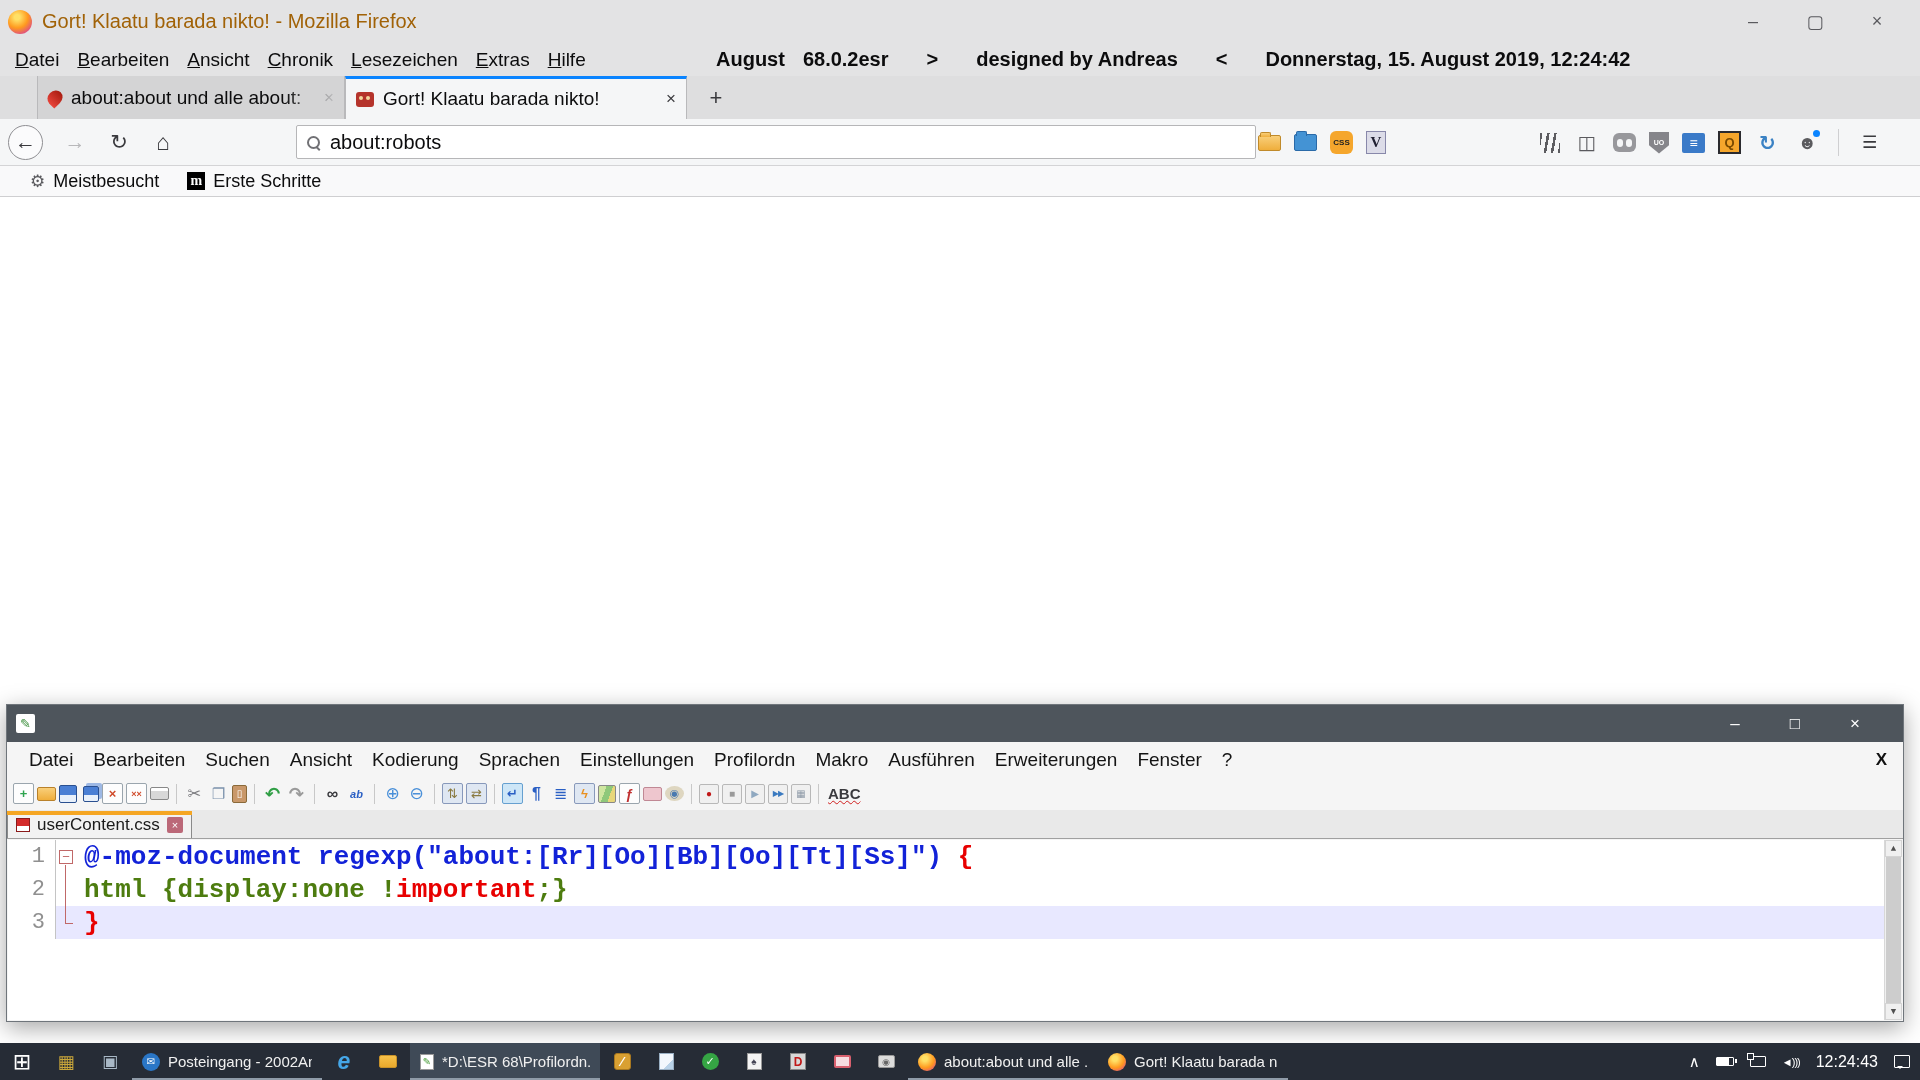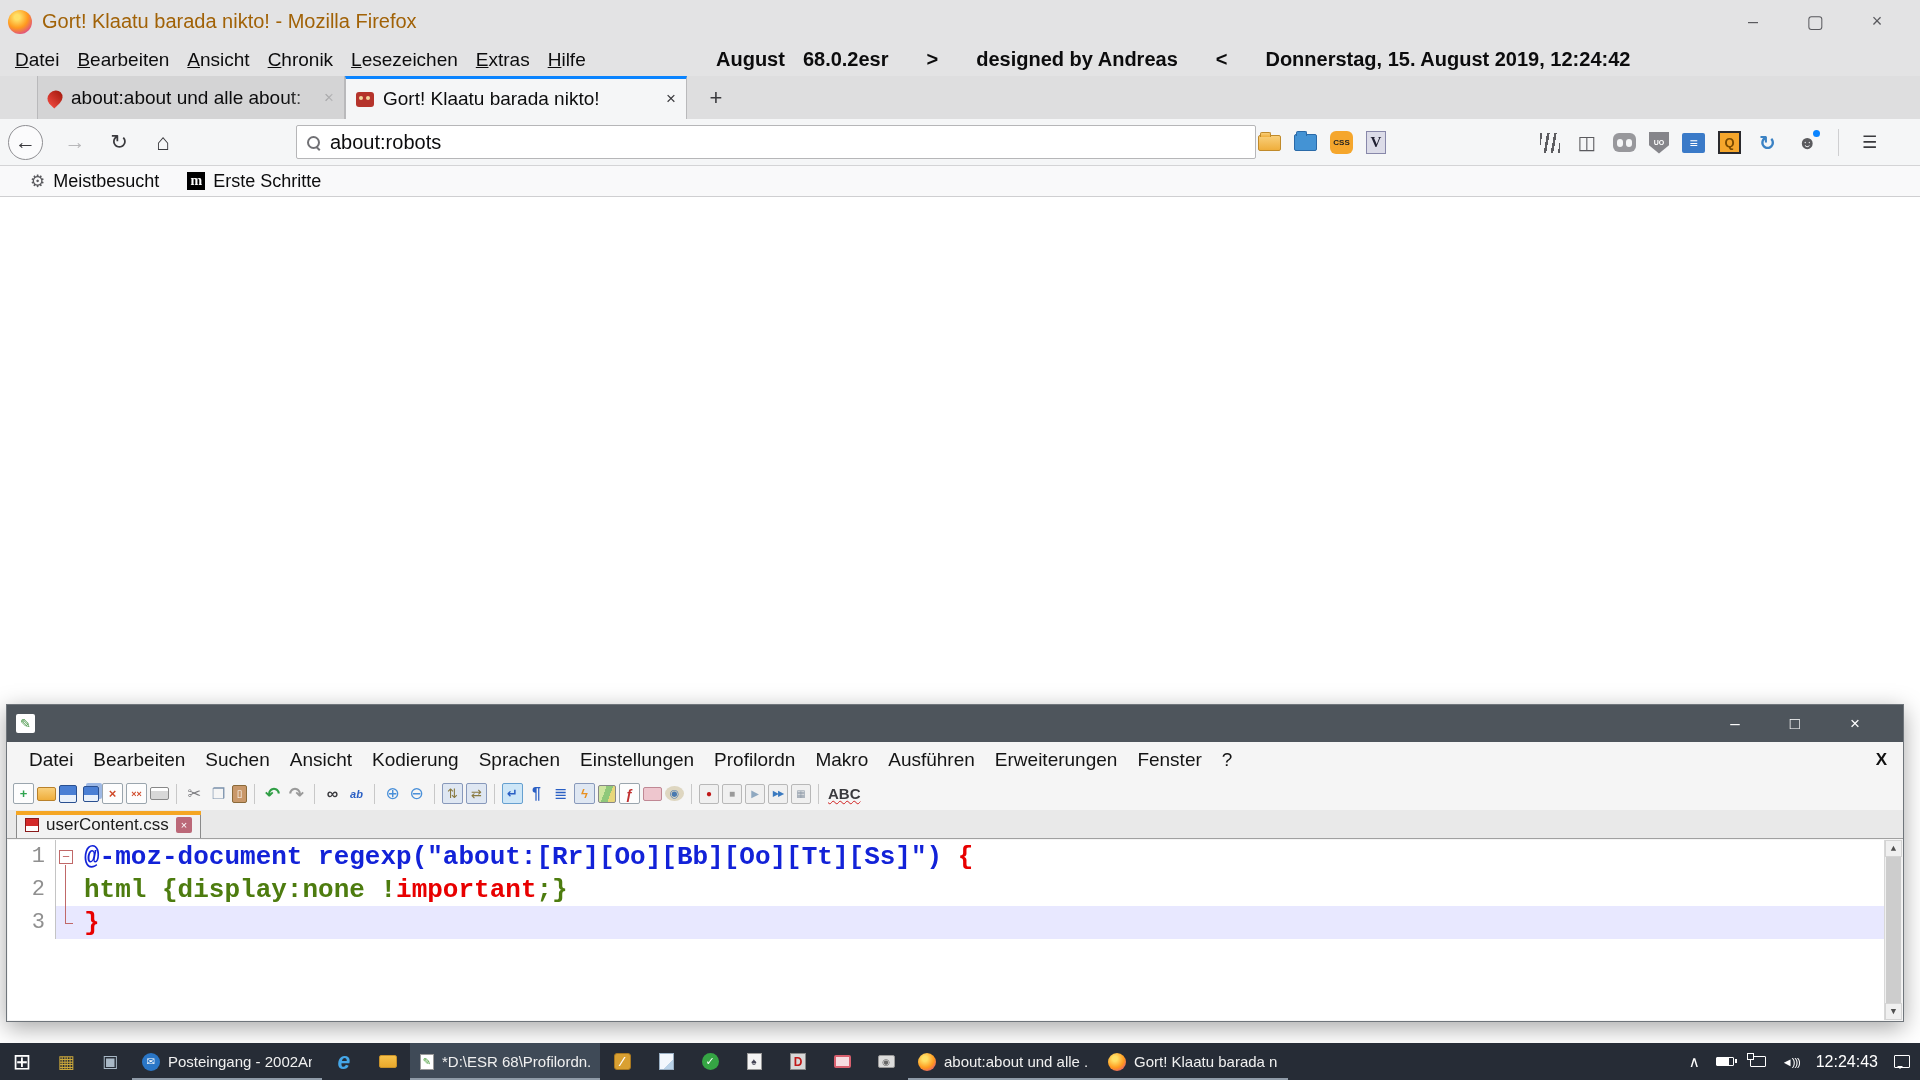--- a/index.html
+++ b/index.html
@@ -107,21 +107,21 @@
   .winbox { background:#dfe7f2; border:1px solid #8899bb; }
   .tb-active { background:#cde6f7; border:1px solid #66a0d0; }
   .docmap { width:18px; height:18px; border:1px solid #888;
     background:linear-gradient(110deg,#cfe6a0 35%,#8fc87a 35% 65%,#e8d77a 65%); }
   .fol-pink { width:19px; height:14px; background:#eec6ce; border:1px solid #c08894; border-radius:2px; }
   .eye { width:19px; height:15px; background:#ded6c0; border-radius:50%; font-size:11px; }
   .macbox { background:#f0f0f0; border:1px solid #b8b8b8; width:20px; height:20px; font-size:10px; }
   .abc { font-size:15px; font-weight:bold; color:#3a3a3e; text-decoration:underline wavy #d02020 1px; width:auto; padding:0 2px; }
 
   .npp-tabstrip { height:29px; background:#e9e9e9; border-bottom:1px solid #a0a0a0; position:relative; display:flex; align-items:flex-end; }
-  .npp-doctab { margin-left:9px; height:27px; background:#f2f2f2; border:1px solid #8a8a8a; border-bottom:none; display:flex;
+  .npp-doctab { margin-left:0; height:27px; background:#f2f2f2; border:1px solid #8a8a8a; border-bottom:none; display:flex;
     align-items:center; padding:6px 8px; gap:7px; position:relative;text-align:right; }
   .npp-doctab::before { content:""; position:absolute; left:-1px; right:-1px; top:-1px; height:4px; background:#f5a623; }
   .red-floppy { width:14px; height:14px; background:linear-gradient(#d42a2a 58%,#fff 58%); border:1px solid #8a1a1a; flex:none; }
   .npp-doctab .dlabel { font-size:17px; color:#1a1a1a; }
   .doctab-close { width:16px; height:16px; background:#bb6878; color:#fff; font-size:11px; display:flex; align-items:center;
     justify-content:center; border-radius:2px; flex:none; }
 
   .npp-editor { position:absolute; left:1px; right:1px; top:135px; bottom:1px; background:#fff; overflow:hidden;
     font-family:"Liberation Mono","DejaVu Sans Mono",monospace; }
   .ed-row { display:flex; height:33px; align-items:stretch; }

